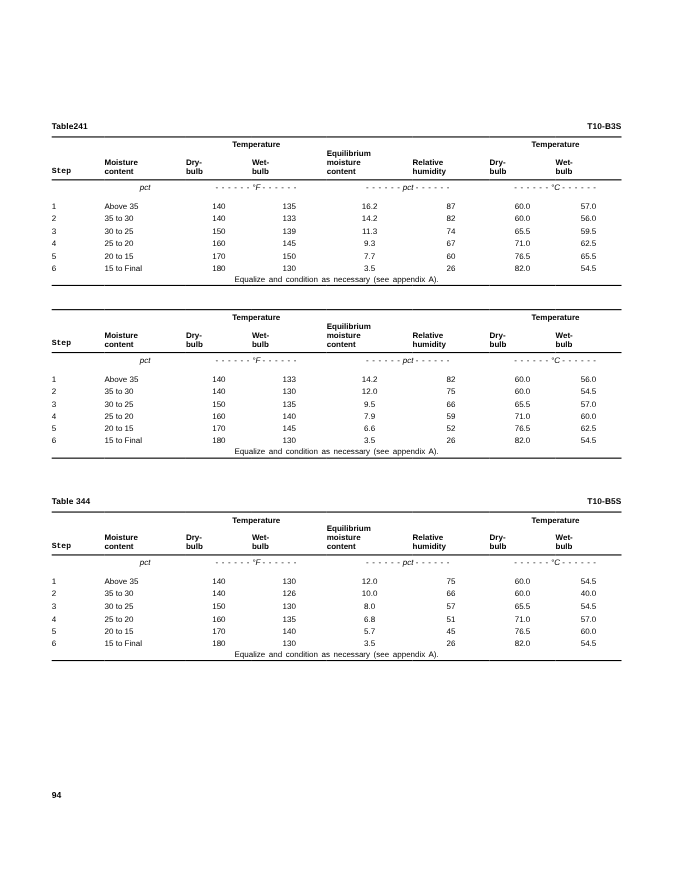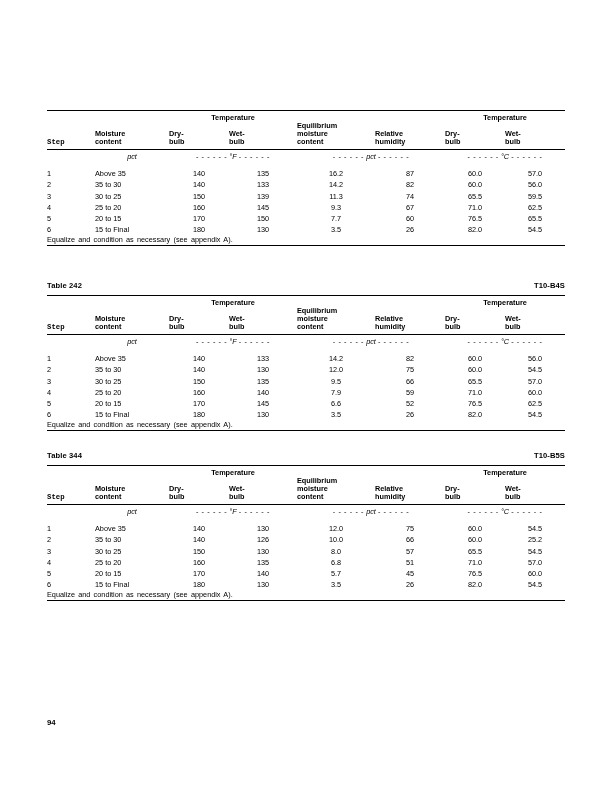--- a/index.html
+++ b/index.html
@@ -128,40 +128,45 @@
   col.w-rh   { width: 70px; }
   col.w-cdry { width: 60px; }
   col.w-cwet { width: 60px; }
 
   .footnote {
     font-size: 7.3px;
     line-height: 10px;
     padding-top: 0px;
     word-spacing: 1.2px;
     white-space: nowrap;
+    text-align: center;
   }
   .footnote-wrap td {
     padding: 0;
   }
 
   
   .page-number {
     position: absolute;
     left: 47px;
     top: 718px;
     font-size: 7.8px;
     font-weight: bold;
   }
 </style>
 </head>
 <body>
 
 <div class="page">
 
   <div class="table-block" id="block-0">
+    <div class="table-caption">
+      <span class="caption-left">Table241</span>
+      <span class="caption-right">T10-B3S</span>
+    </div>
     <table class="data">
       <colgroup>
         <col class="w-step">
           <col class="w-mc">
           <col class="w-fdry">
           <col class="w-fwet">
         <col class="w-emc">
           <col class="w-rh">
           <col class="w-cdry">
           <col class="w-cwet">
@@ -288,24 +293,20 @@
           <td colspan="8" class="footnote">Equalize and condition as necessary (see appendix A).</td>
         </tr>
         <tr class="rule-bot">
             <td colspan="8"></td>
           </tr>
       </tbody>
     </table>
   </div>
 
   <div class="table-block" id="block-1">
-    <div class="table-caption">
-      <span class="caption-left">Table 242</span>
-      <span class="caption-right">T10-B4S</span>
-    </div>
     <table class="data">
       <colgroup>
         <col class="w-step">
           <col class="w-mc">
           <col class="w-fdry">
           <col class="w-fwet">
         <col class="w-emc">
           <col class="w-rh">
           <col class="w-cdry">
           <col class="w-cwet">
@@ -523,21 +524,21 @@
           <td class="c-num">54.5</td>
         </tr>
         <tr class="data-row">
           <td class="c-step">2</td>
           <td class="c-mc">35 to 30</td>
           <td class="c-num">140</td>
           <td class="c-num">126</td>
           <td class="c-num">10.0</td>
           <td class="c-num">66</td>
           <td class="c-num">60.0</td>
-          <td class="c-num">25.2</td>
+          <td class="c-num">40.0</td>
         </tr>
         <tr class="data-row">
           <td class="c-step">3</td>
           <td class="c-mc">30 to 25</td>
           <td class="c-num">150</td>
           <td class="c-num">130</td>
           <td class="c-num">8.0</td>
           <td class="c-num">57</td>
           <td class="c-num">65.5</td>
           <td class="c-num">54.5</td>

